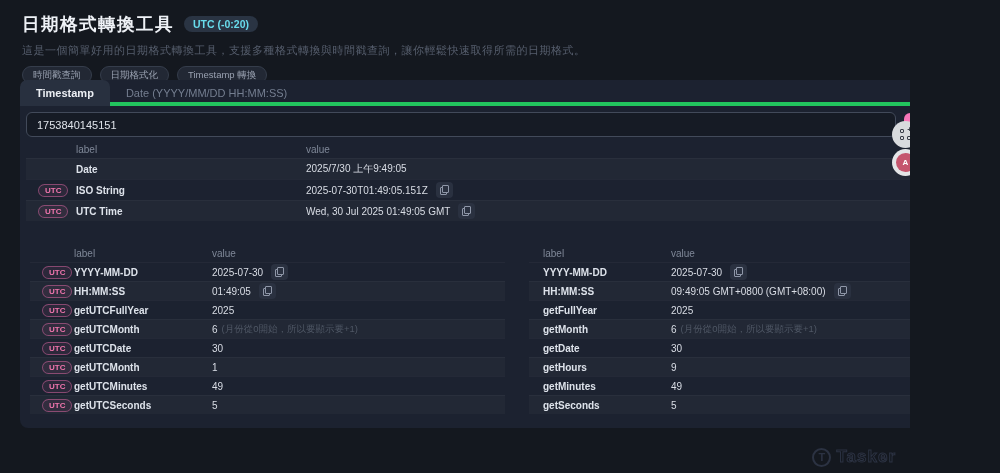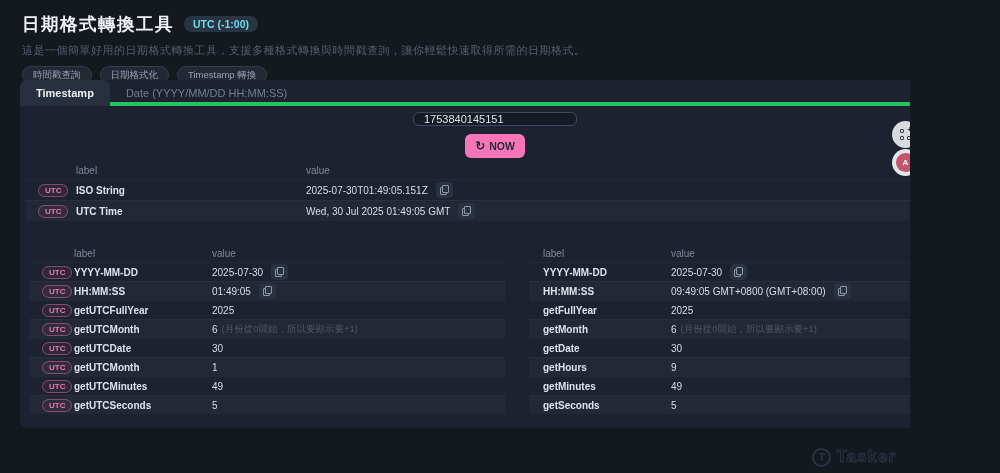--- a/index.html
+++ b/index.html
@@ -19,21 +19,21 @@
          border-radius:9px; padding:2px 10px; line-height:12px; }
 
   
   .card { position:absolute; left:20px; top:80px; width:960px; height:348px;
           background:#1c2230; border-radius:10px 10px 8px 8px; }
   .tabbar { display:flex; height:26px; border-bottom:4px solid #22c55e; }
   .tab { height:26px; display:flex; align-items:center; padding:0 16px; font-size:11px;
          color:#747e90; cursor:pointer; border-radius:7px 7px 0 0; }
   .tab.active { background:#28303f; color:#eceff4; font-weight:700; }
 
-  .input-row { display:flex; align-items:center; gap:8px; margin:6px 6px 0 6px; padding-right:10px;flex-direction:column; }
+  .input-row { display:flex; align-items:center; gap:8px; margin:6px 6px 0 6px; padding-right:10px; }
   .ts-input { flex:1; height:25px; background:#161b25; border:1px solid #424a5a; border-radius:6px;
               color:#dfe3ea; font-size:11px; padding:0 10px; outline:none;
               font-family:"Liberation Sans","DejaVu Sans",sans-serif; }
   .now-btn { height:24px; background:#f775b8; border:none; border-radius:6px; color:#252b38;
              font-size:10.5px; font-weight:800; display:flex; align-items:center; gap:4px;
              padding:0 10px; cursor:pointer; }
   .now-btn .ric { font-size:12px; font-weight:700; line-height:10px; }
 
   
   .tbl { display:block; }
@@ -84,21 +84,21 @@
              -webkit-text-stroke:1px #2e3546; }
 </style>
 </head>
 <body>
 
 <div id="page">
 
   <div class="hdr">
     <div class="title-row">
       <span class="title">日期格式轉換工具</span>
-      <span class="tz-badge">UTC (-1:00)</span>
+      <span class="tz-badge">UTC (-0:20)</span>
     </div>
     <div class="subtitle">這是一個簡單好用的日期格式轉換工具，支援多種格式轉換與時間戳查詢，讓你輕鬆快速取得所需的日期格式。</div>
     <div class="tags">
         <span class="tag">時間戳查詢</span>
         <span class="tag">日期格式化</span>
         <span class="tag">Timestamp 轉換</span>
       </div>
   </div>
 
   <div class="card">
@@ -113,20 +113,27 @@
         <span class="ric">↻</span>
         <span>NOW</span>
       </button>
     </div>
 
     <div class="tbl t-summary">
         <div class="thead">
           <span></span>
           <span>label</span>
           <span>value</span>
+        </div>
+        <div class="trow alt">
+          <span class="bcell"></span>
+          <span class="lcell">Date</span>
+          <div class="vcell">
+            <span class="vtext">2025/7/30 上午9:49:05</span>
+          </div>
         </div>
         <div class="trow">
           <span class="bcell">
             <span class="badge-utc">UTC</span>
           </span>
           <span class="lcell">ISO String</span>
           <div class="vcell">
             <span class="vtext">2025-07-30T01:49:05.151Z</span>
             <button class="copybtn">
               <span class="copyic"></span>

